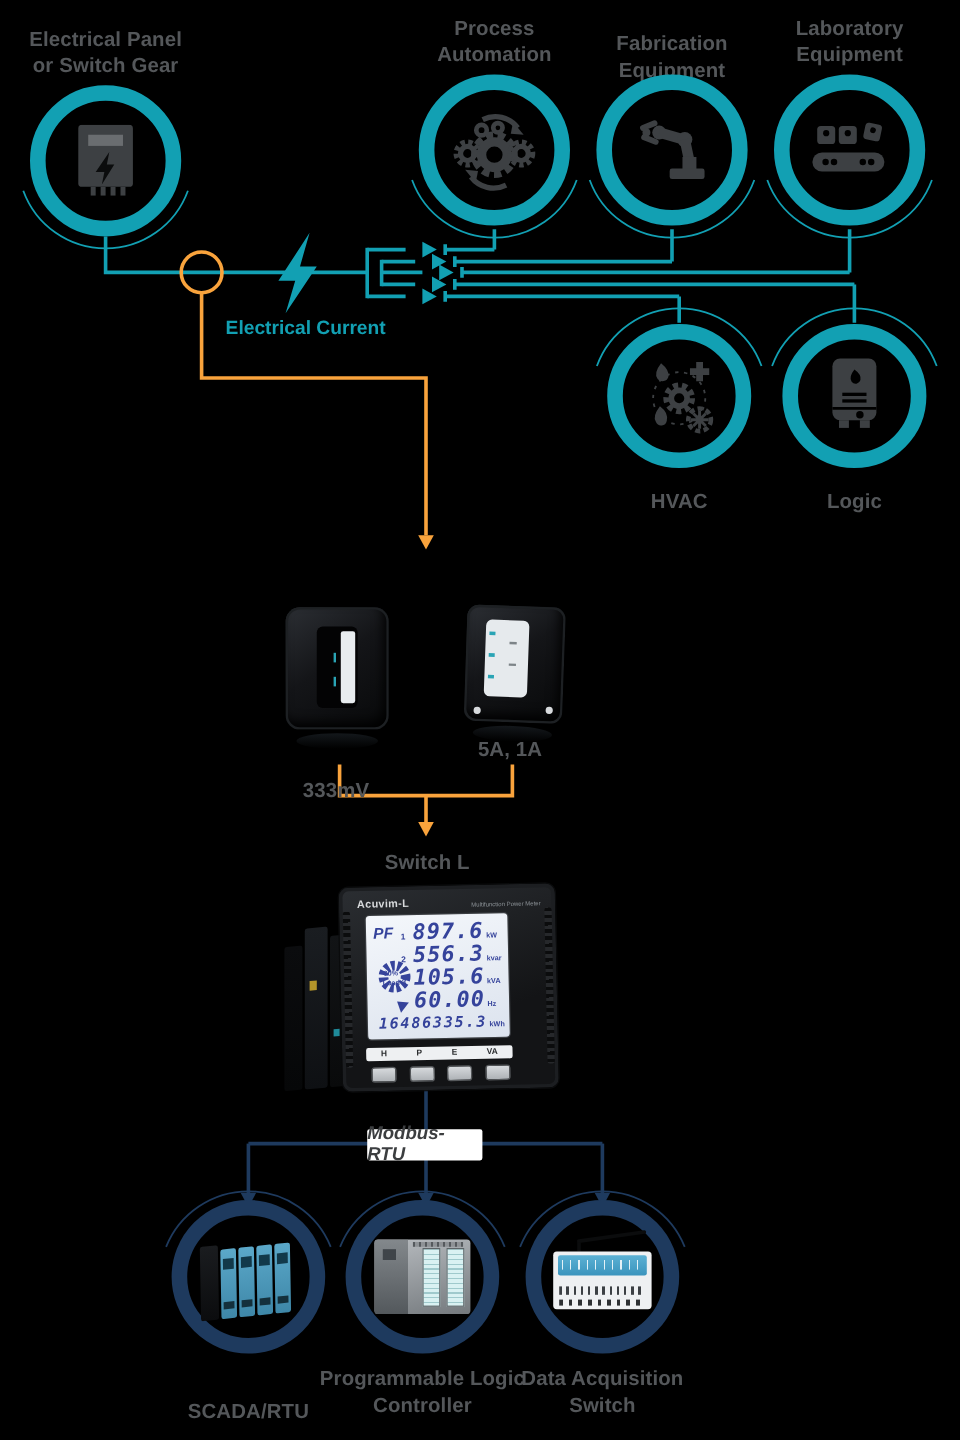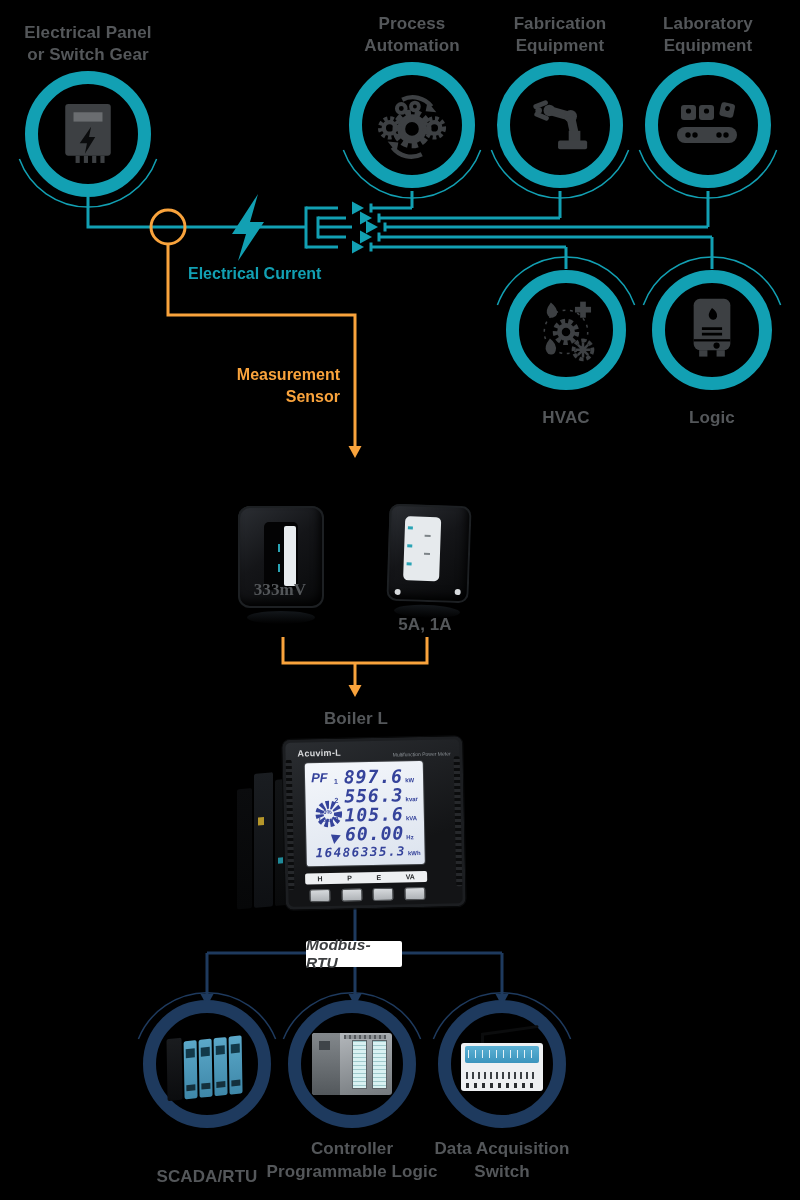--- a/index.html
+++ b/index.html
@@ -197,21 +197,21 @@
   </svg>
 
   <div class="node-label" style="left:8px;top:22px;width:160px;">
     <div>Electrical Panel</div>
     <div>or Switch Gear</div>
   </div>
   <div class="node-label" style="left:342px;top:13px;width:140px;">
     <div>Process</div>
     <div>Automation</div>
   </div>
-  <div class="node-label" style="left:490px;top:13px;width:140px;">
+  <div class="node-label" style="left:490px;top:26px;width:140px;">
     <div>Fabrication</div>
     <div>Equipment</div>
   </div>
   <div class="node-label" style="left:638px;top:13px;width:140px;">
     <div>Laboratory</div>
     <div>Equipment</div>
   </div>
   <div class="node-label" style="left:496px;top:407px;width:140px;">
     <div>HVAC</div>
   </div>
@@ -302,24 +302,20 @@
       <rect x="17" y="39" width="22" height="3" fill="#000"></rect>
       <rect x="8" y="46" width="40" height="2.5" fill="#000"></rect>
       <circle cx="33" cy="53" r="3.4" fill="#000"></circle>
       <rect x="14" y="58" width="9" height="7" fill="#3d4043"></rect>
       <rect x="33" y="58" width="9" height="7" fill="#3d4043"></rect>
     </svg>
   </div>
 
   <div class="teal-text" style="left:188px;top:265px;">Electrical Current</div>
 
-  <div class="orange-text" style="left:190px;top:364px;width:150px;">
-    <div>Measurement</div>
-    <div>Sensor</div>
-  </div>
 
 
   <div class="ct" style="left:238px;top:506px;width:86px;height:102px;">
     <div class="ct-frame"></div>
     <div class="ct-window" style="left:26px;top:16px;width:34px;height:68px;">
       <div class="ct-backplate" style="right:2px;top:4px;bottom:4px;width:12px;"></div>
       <span class="ct-mark" style="left:14px;top:22px;width:2px;height:8px;"></span>
       <span class="ct-mark" style="left:14px;top:42px;width:2px;height:8px;"></span>
     </div>
     <div class="ct-reflection"></div>
@@ -332,24 +328,24 @@
       <span class="ct-mark" style="left:3px;top:28px;width:5px;height:3px;"></span>
       <span class="ct-mark" style="left:3px;top:46px;width:5px;height:3px;"></span>
       <span class="ct-mark" style="left:20px;top:18px;width:6px;height:2px;background:#7d8488;"></span>
       <span class="ct-mark" style="left:20px;top:36px;width:6px;height:2px;background:#7d8488;"></span>
     </div>
     <div class="ct-screw" style="left:8px;bottom:6px;"></div>
     <div class="ct-screw" style="right:8px;bottom:8px;"></div>
     <div class="ct-reflection"></div>
   </div>
 
-  <div class="node-label" style="left:230px;top:579px;width:100px;font-family:Liberation Serif, serif;">333mV</div>
+  <div class="node-label" style="left:230px;top:648px;width:100px;">333mV</div>
   <div class="node-label" style="left:375px;top:614px;width:100px;">5A, 1A</div>
 
-  <div class="node-label" style="left:296px;top:708px;width:120px;">Boiler L</div>
+  <div class="node-label" style="left:296px;top:708px;width:120px;">Switch L</div>
 
   <div class="meter">
     <div class="meter-modules">
       <div class="m1"></div>
       <div class="m2">
           <span class="speck-y"></span>
         </div>
       <div class="m3">
           <span class="speck-t"></span>
         </div>
@@ -454,21 +450,21 @@
             <i></i>
           </div>
         <div class="das-terms"></div>
         <div class="das-terms2"></div>
       </div>
     </div>
   </div>
 
   <div class="node-label" style="left:127px;top:1137px;width:160px;line-height:23px;margin-top:28px;">SCADA/RTU</div>
   <div class="node-label" style="left:262px;top:1137px;width:180px;line-height:23px;">
+    <div>Programmable Logic</div>
     <div>Controller</div>
-    <div>Programmable Logic</div>
   </div>
   <div class="node-label" style="left:412px;top:1137px;width:180px;line-height:23px;">
     <div>Data Acquisition</div>
     <div>Switch</div>
   </div>
 
 </div>
 
 </body></html>

